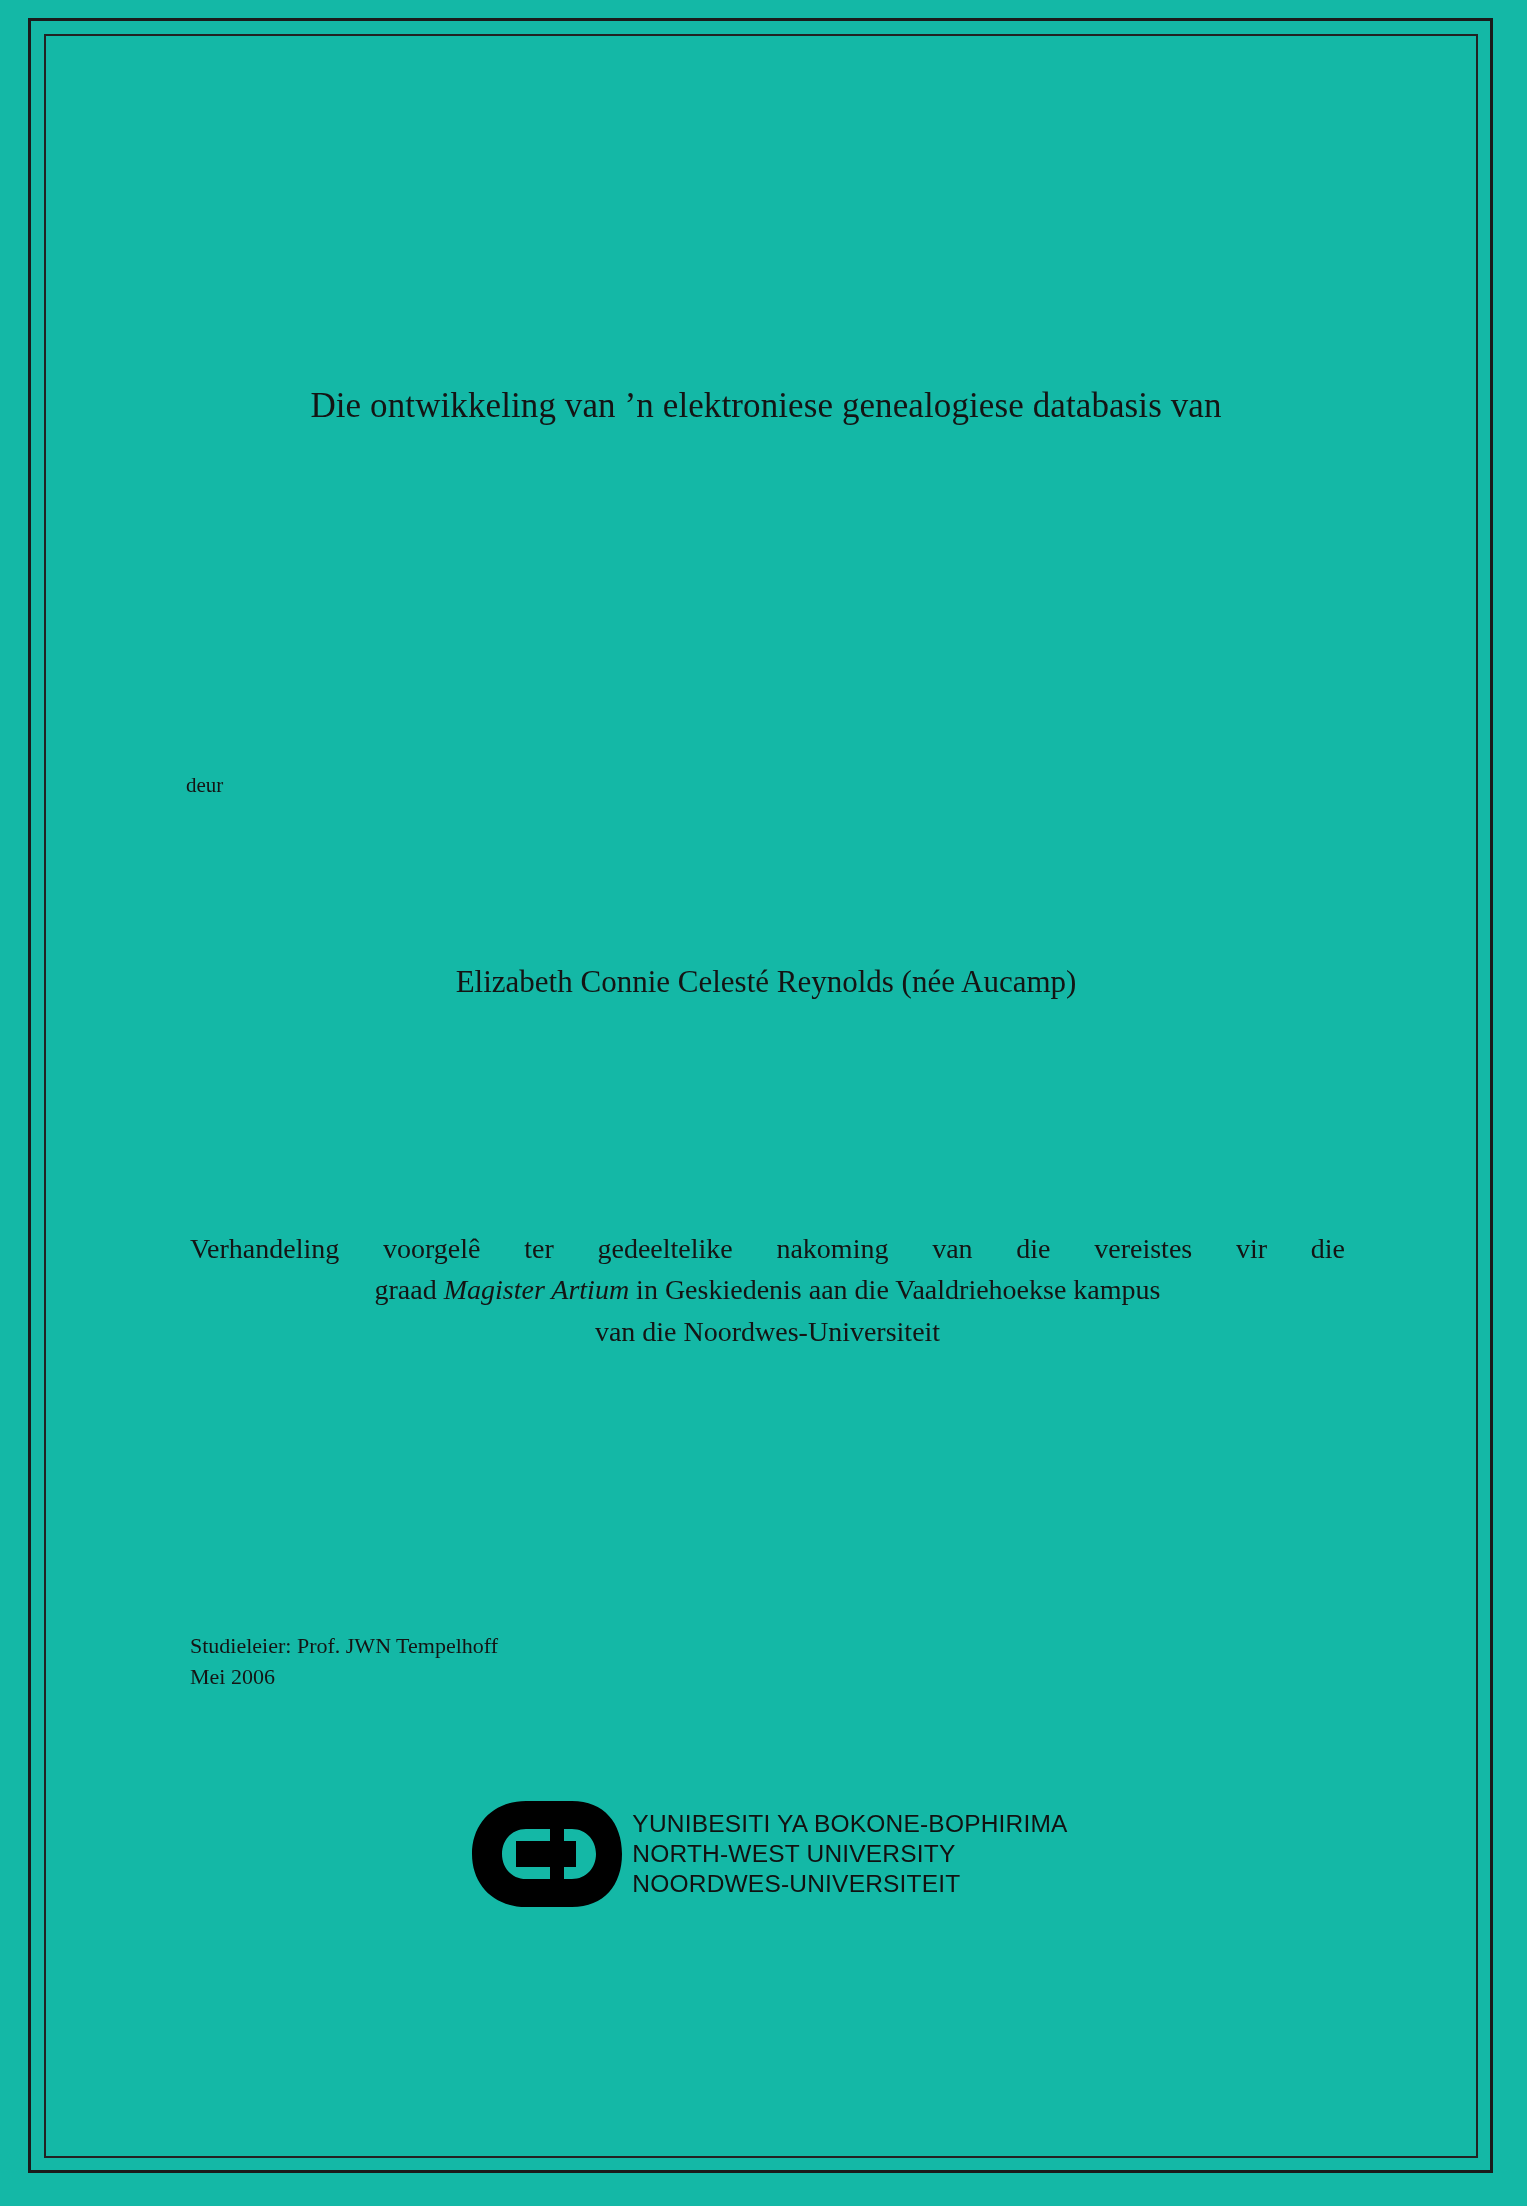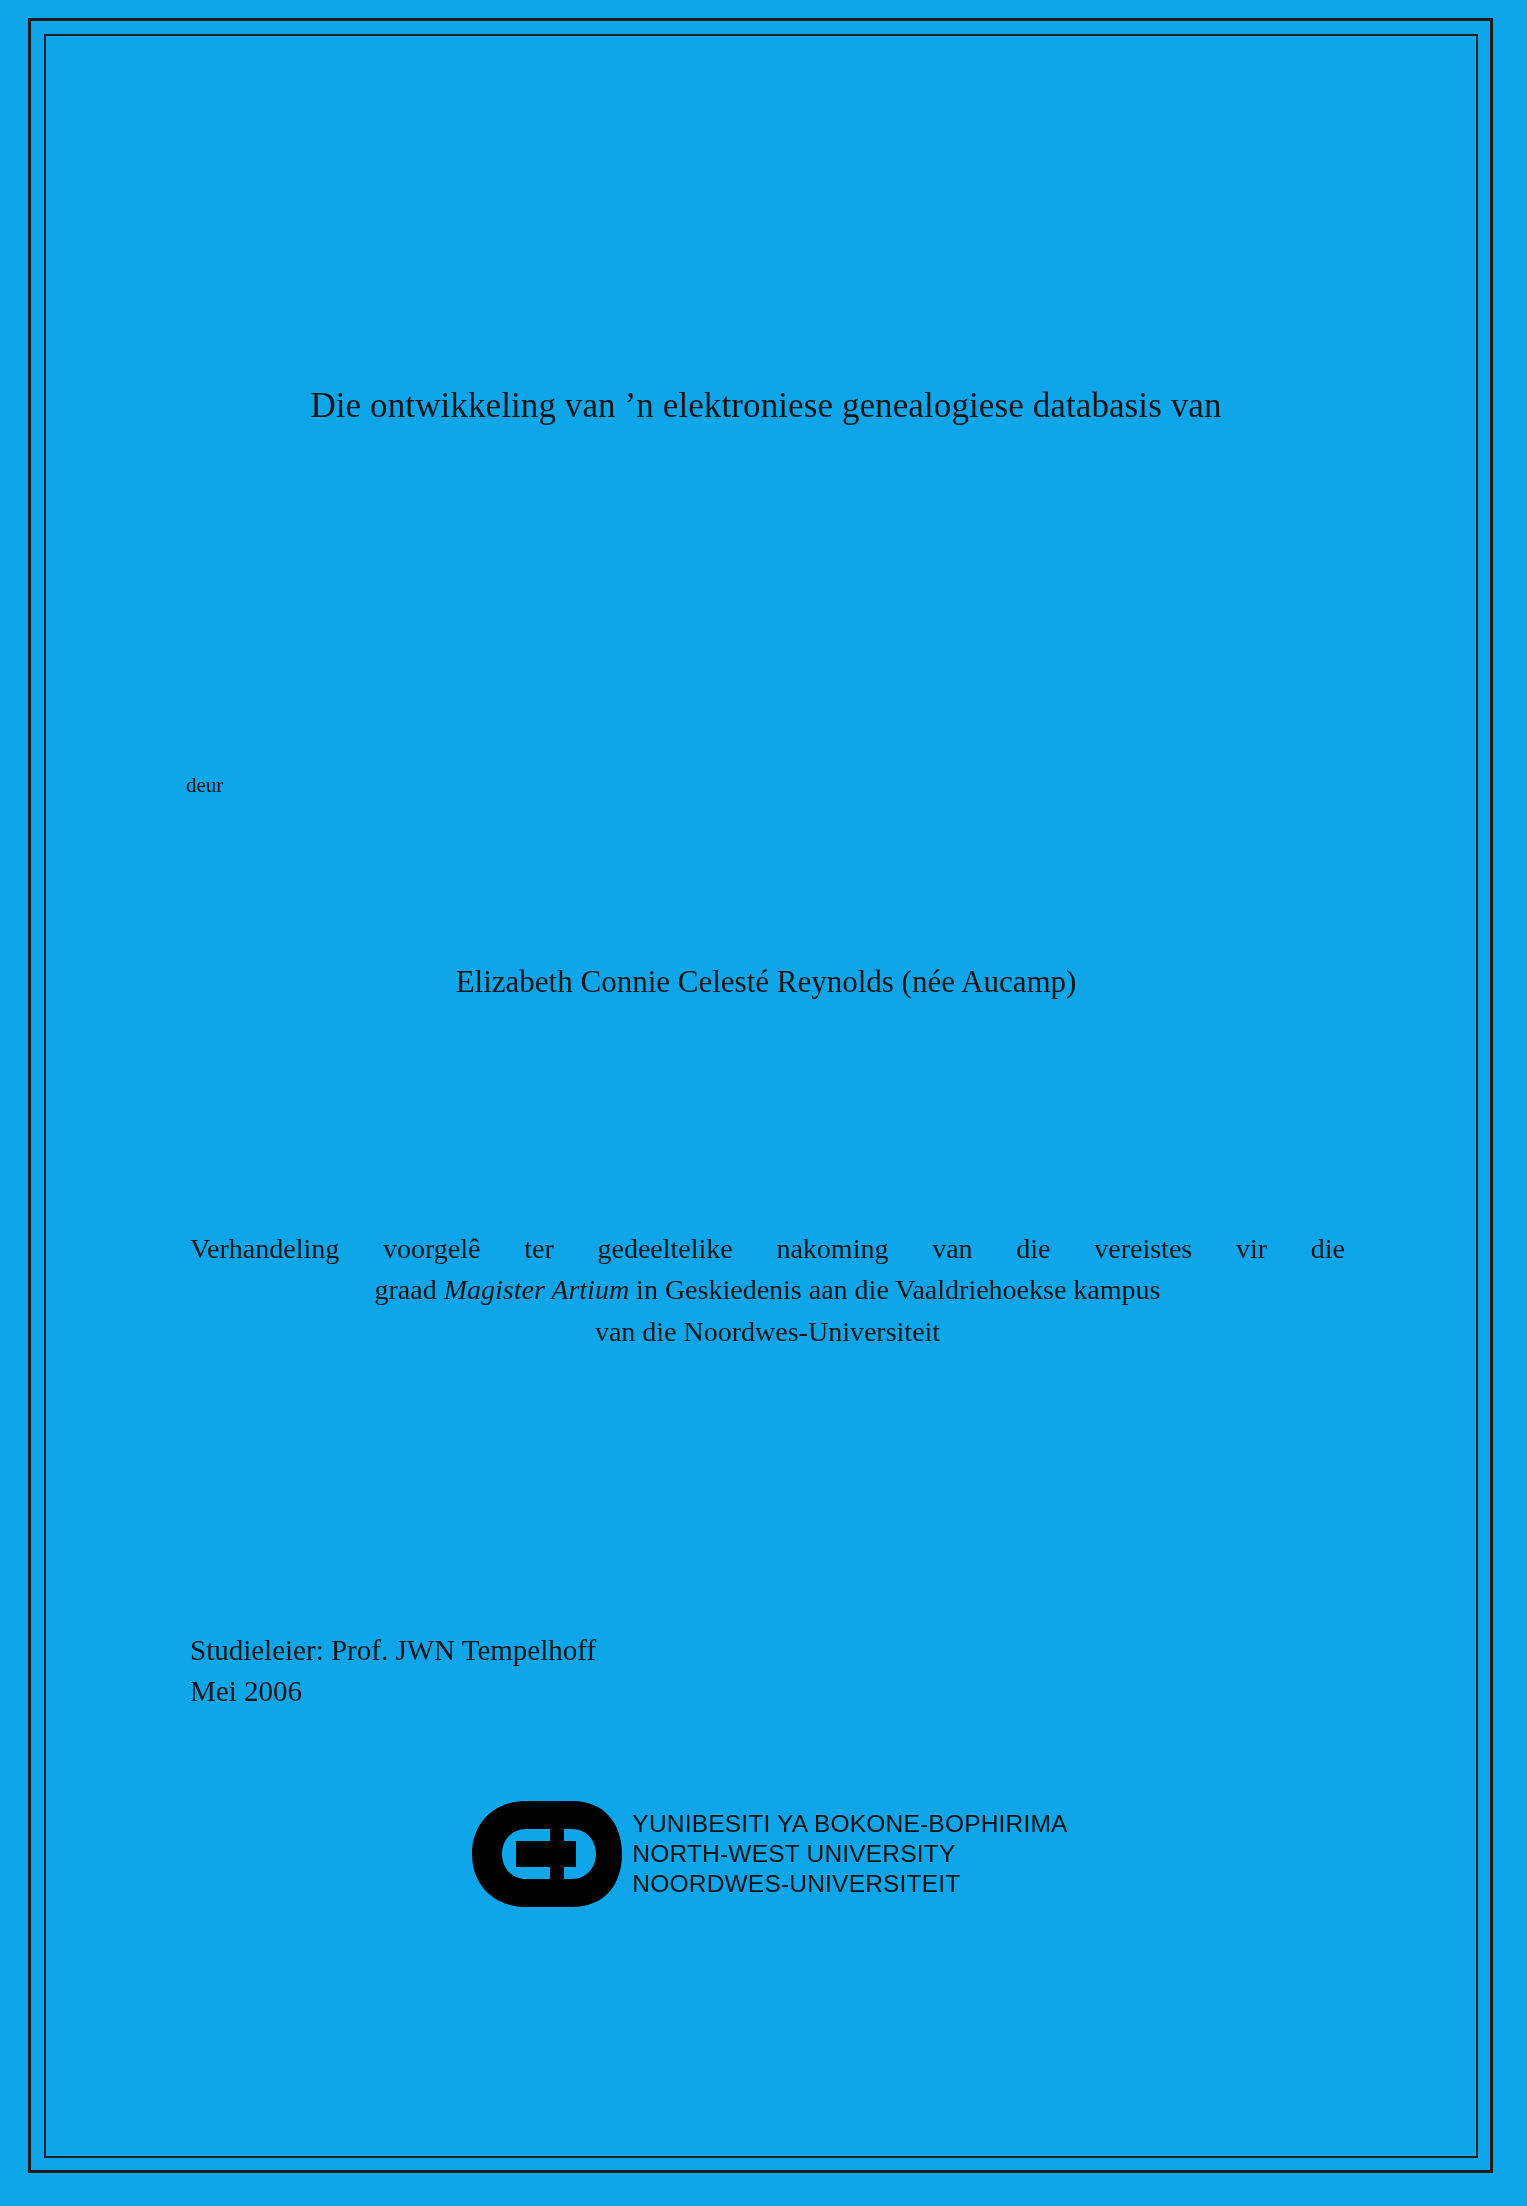--- a/index.html
+++ b/index.html
@@ -4,21 +4,21 @@
 <style>
   html, body {
     margin: 0;
     padding: 0;
     background: #ffffff;
   }
   .page {
     position: relative;
     width: 1527px;
     height: 2206px;
-    background: #0ea5e9;
+    background: #14b8a6;
     overflow: hidden;
     font-family: "Liberation Serif", serif;
     color: #141414;
   }
 
   
   .scan-border-outer {
     position: absolute;
     left: 28px;
     top: 18px;
@@ -92,21 +92,21 @@
   }
   .submission em {
     font-style: italic;
   }
 
   .supervisor {
     position: absolute;
     top: 1630px;
     left: 4px;
     width: 1000px;
-    font-size: 29px;
+    font-size: 22px;
     line-height: 1.42;
   }
 
   
   .logo-block {
     position: absolute;
     top: 1795px;
     left: 0;
     width: 1160px;
     display: flex;

